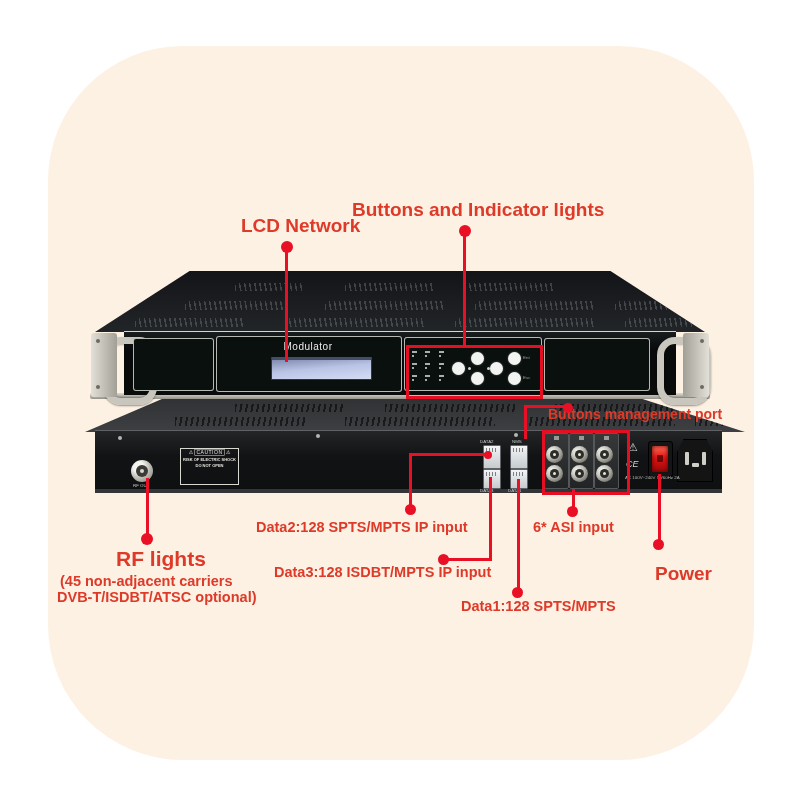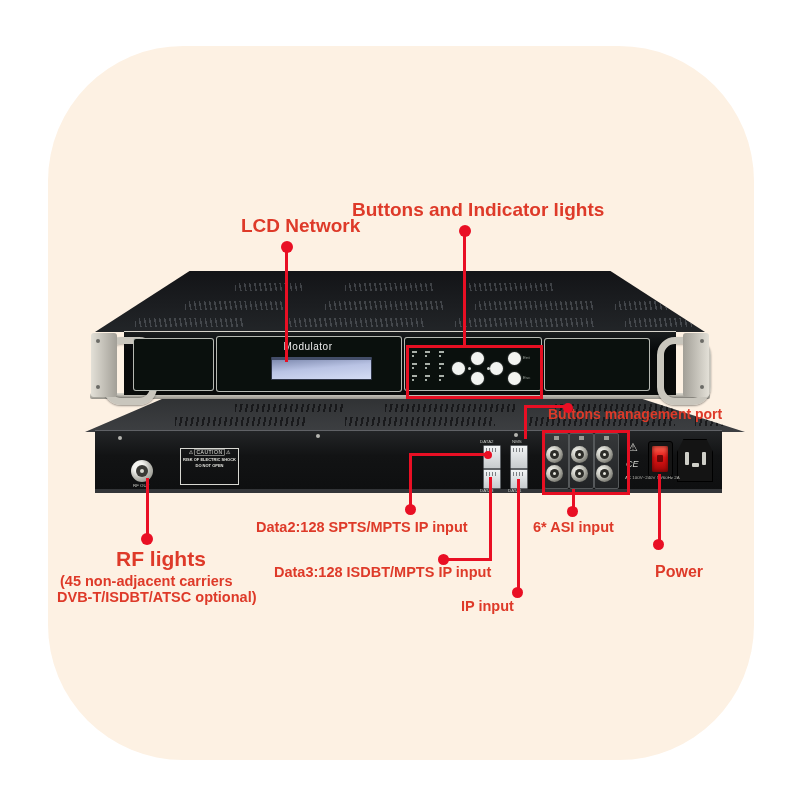--- a/index.html
+++ b/index.html
@@ -259,28 +259,28 @@
 <div class="abs ann" style="left:256px;top:519px;font-size:14.5px;">Data2:128 SPTS/MPTS IP input</div>
 
 <div class="abs aline" style="left:489px;top:477px;width:3px;height:83px;"></div>
 <div class="abs aline" style="left:447px;top:558px;width:45px;height:3px;"></div>
 <div class="abs adot" style="left:438px;top:554px;width:11px;height:11px;"></div>
 <div class="abs ann" style="left:274px;top:564px;font-size:14.5px;">Data3:128 ISDBT/MPTS IP input</div>
 
 <div class="abs aline" style="left:517px;top:479px;width:3px;height:110px;"></div>
 <div class="abs adot" style="left:512px;top:587px;width:11px;height:11px;"></div>
 <div class="abs ann" style="left:461px;top:597px;font-size:14.5px;line-height:18px;">
-  <div>IP input</div>
+  <div>Data1:128 SPTS/MPTS</div>
 </div>
 
 <div class="abs aline" style="left:572px;top:489px;width:3px;height:20px;"></div>
 <div class="abs adot" style="left:567px;top:506px;width:11px;height:11px;"></div>
 <div class="abs ann" style="left:533px;top:519px;font-size:14.5px;">6* ASI input</div>
 
 <div class="abs aline" style="left:658px;top:474px;width:3px;height:68px;"></div>
 <div class="abs adot" style="left:653px;top:539px;width:11px;height:11px;"></div>
-<div class="abs ann" style="left:655px;top:563px;font-size:16px;">Power</div>
+<div class="abs ann" style="left:655px;top:563px;font-size:19px;">Power</div>
 
 <div class="abs aline" style="left:146px;top:478px;width:3px;height:58px;"></div>
 <div class="abs adot" style="left:141px;top:533px;width:12px;height:12px;"></div>
 <div class="abs ann" style="left:116px;top:547px;font-size:21px;">RF lights</div>
 <div class="abs ann" style="left:60px;top:573px;font-size:14.5px;">(45 non-adjacent carriers</div>
 <div class="abs ann" style="left:57px;top:589px;font-size:14.5px;">DVB-T/ISDBT/ATSC optional)</div>
 
 </body></html>

